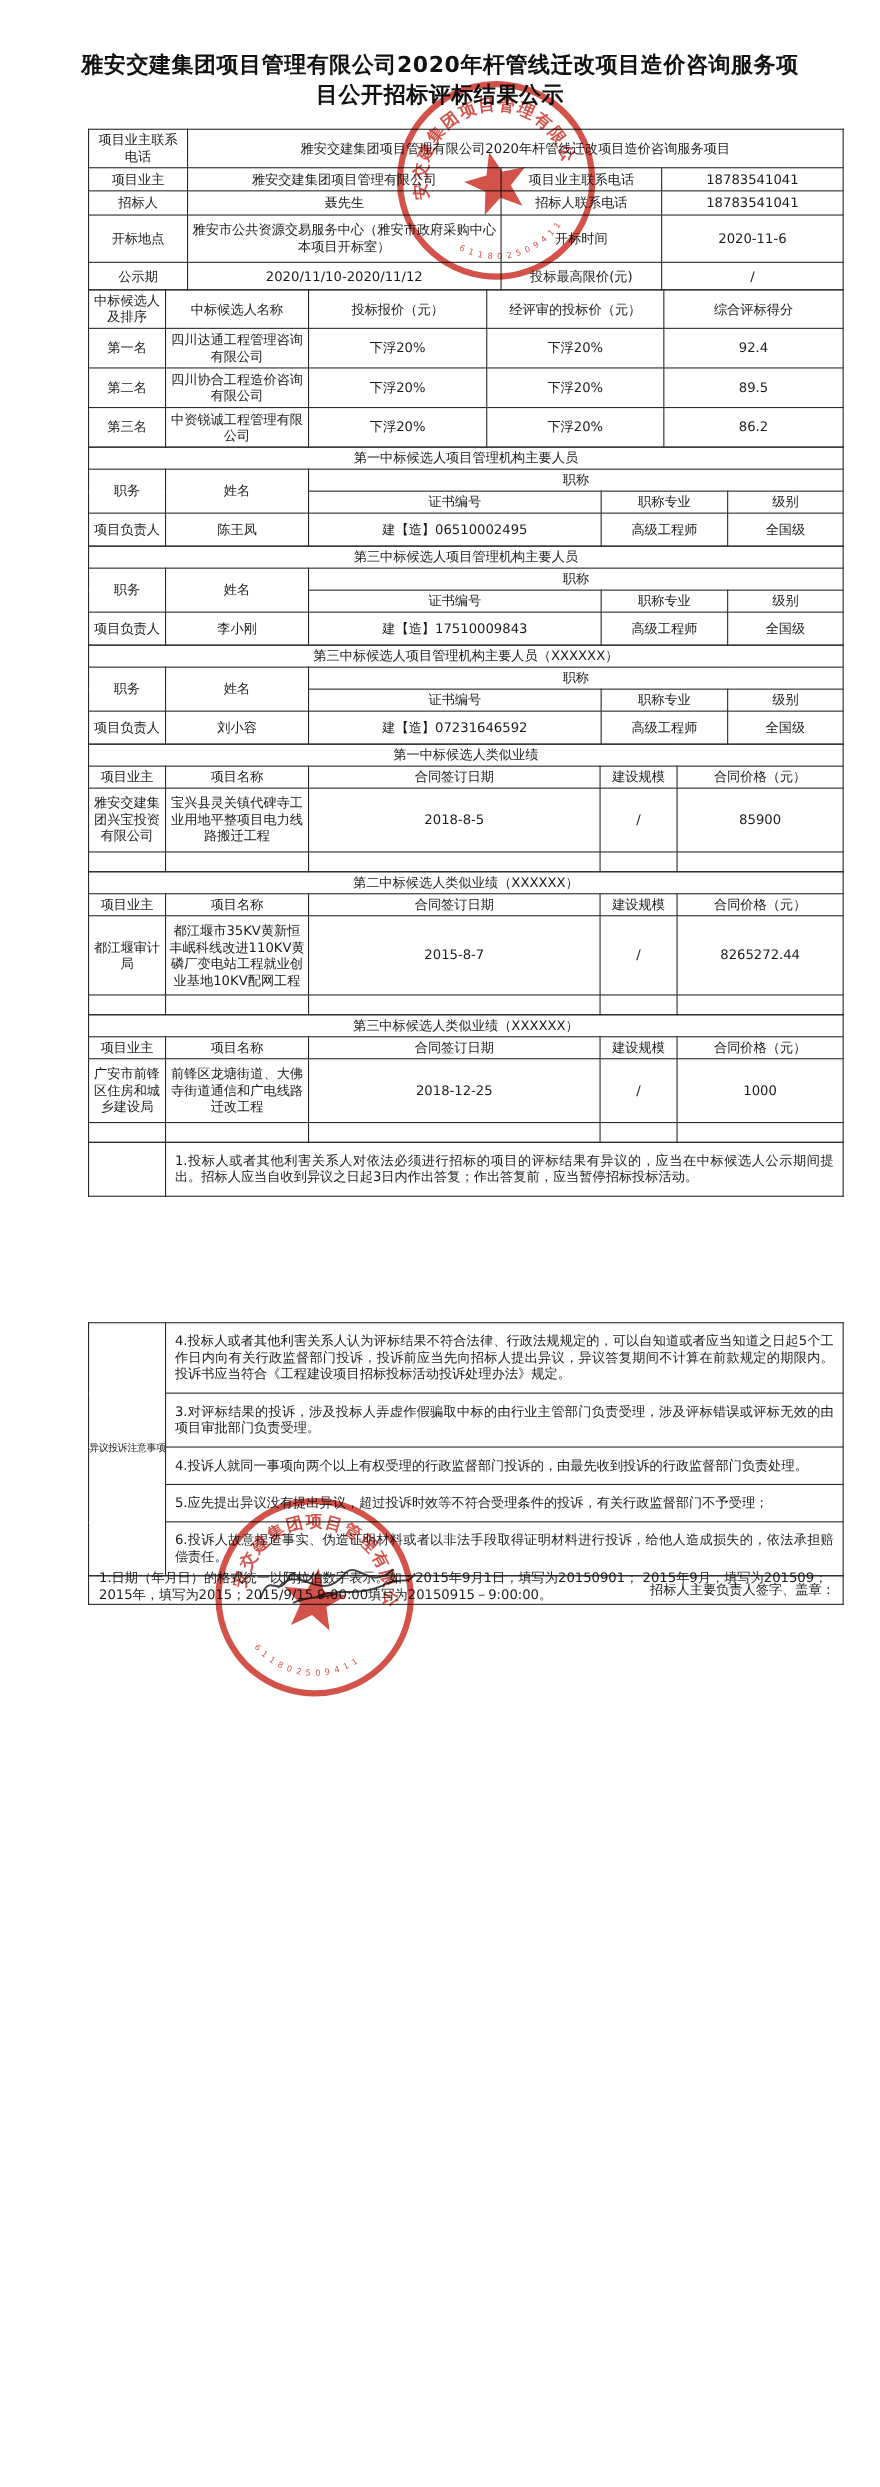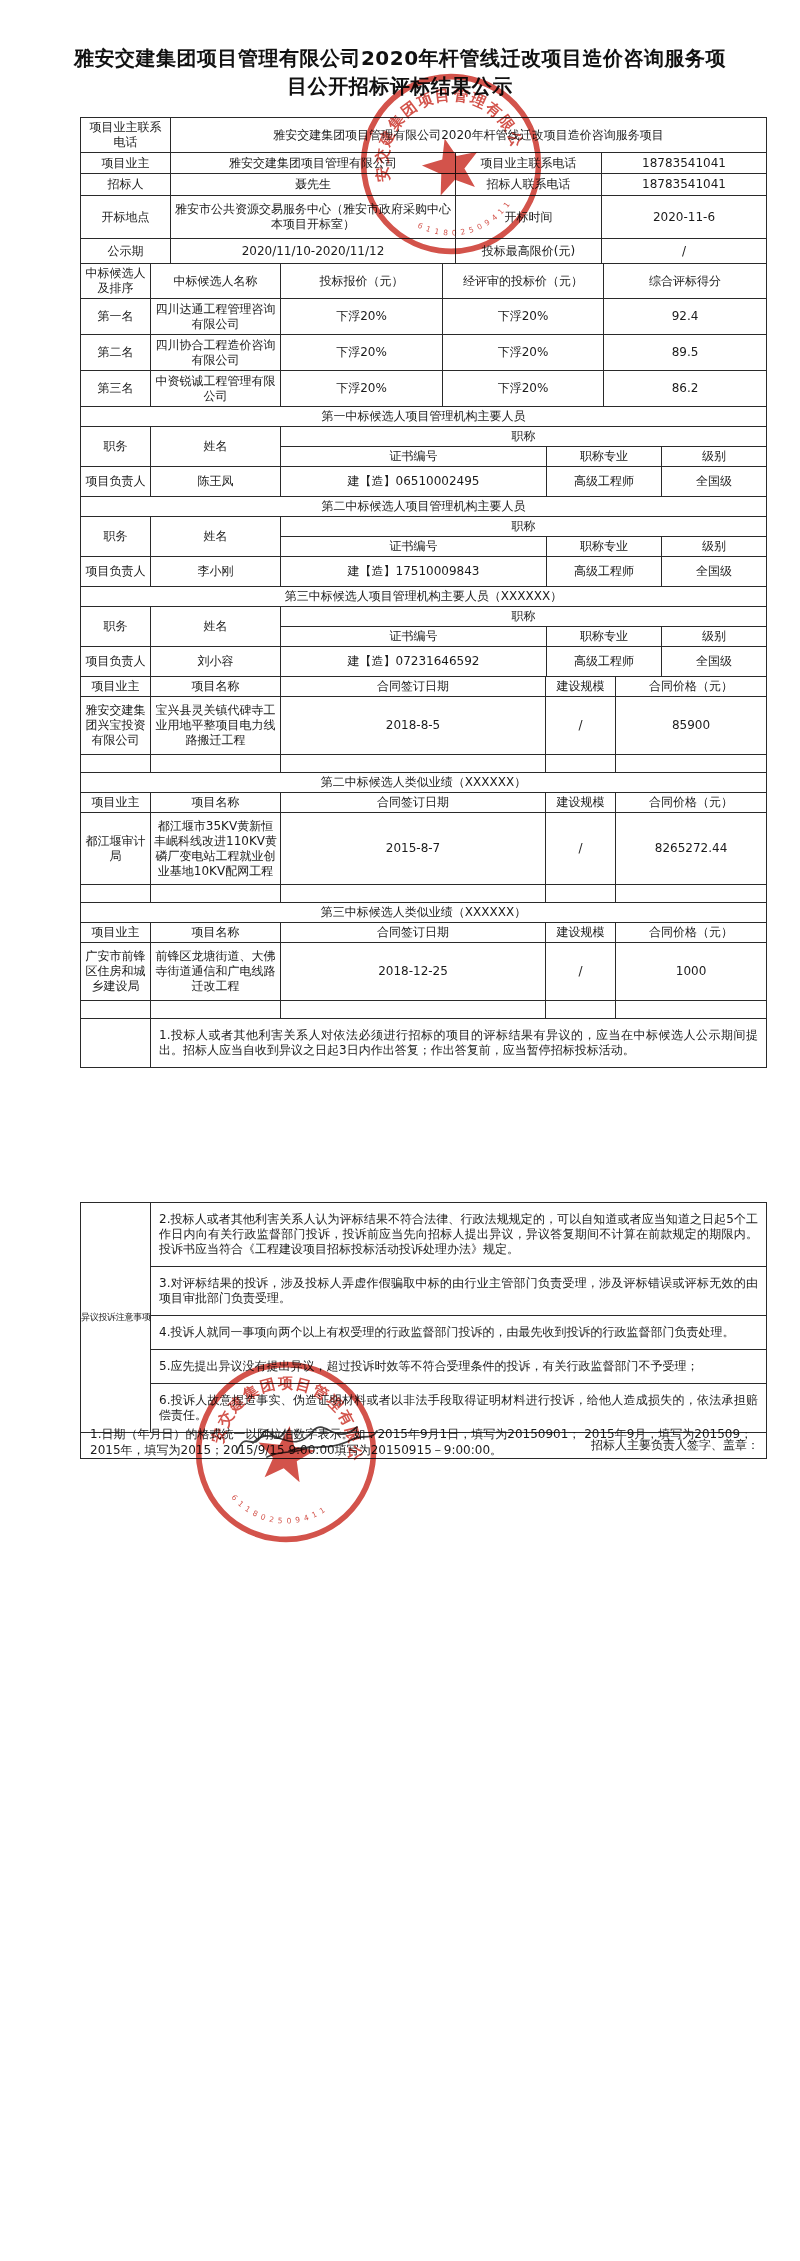--- a/index.html
+++ b/index.html
@@ -153,21 +153,21 @@
   <table>
     <colgroup>
         <col style="width:70px">
         <col style="width:130px">
         <col style="width:266px">
         <col style="width:115px">
         <col style="width:105px">
       </colgroup>
     <tbody>
         <tr style="height:20px">
-          <td colspan="5" class="sect">第二中标候选人项目管理机构主要人员</td>
+          <td colspan="5" class="sect">第三中标候选人项目管理机构主要人员</td>
         </tr>
     <tr style="height:16px">
       <td rowspan="2">职务</td>
       <td rowspan="2">姓名</td>
       <td colspan="3">职称</td>
     </tr>
     <tr style="height:16px">
       <td>证书编号</td>
       <td>职称专业</td>
       <td>级别</td>
@@ -216,20 +216,23 @@
 
   <table>
     <colgroup>
         <col style="width:70px">
         <col style="width:130px">
         <col style="width:265px">
         <col style="width:70px">
         <col style="width:151px">
       </colgroup>
     <tbody>
+        <tr style="height:20px">
+          <td colspan="5" class="sect">第一中标候选人类似业绩</td>
+        </tr>
     <tr style="height:18px">
       <td>项目业主</td>
       <td>项目名称</td>
       <td>合同签订日期</td>
       <td>建设规模</td>
       <td>合同价格（元）</td>
     </tr>
     <tr style="height:58px">
       <td>雅安交建集团兴宝投资有限公司</td>
       <td>宝兴县灵关镇代碑寺工业用地平整项目电力线路搬迁工程</td>
@@ -335,21 +338,21 @@
 
 <div class="page2">
   <table>
     <colgroup>
         <col style="width:70px">
         <col style="width:616px">
       </colgroup>
     <tbody>
         <tr style="height:56px">
       <td rowspan="5" class="objlabel">异议投诉注意事项</td>
-      <td class="notecell">2.投标人或者其他利害关系人认为评标结果不符合法律、行政法规规定的，可以自知道或者应当知道之日起5个工作日内向有关行政监督部门投诉，投诉前应当先向招标人提出异议，异议答复期间不计算在前款规定的期限内。投诉书应当符合《工程建设项目招标投标活动投诉处理办法》规定。</td>
+      <td class="notecell">4.投标人或者其他利害关系人认为评标结果不符合法律、行政法规规定的，可以自知道或者应当知道之日起5个工作日内向有关行政监督部门投诉，投诉前应当先向招标人提出异议，异议答复期间不计算在前款规定的期限内。投诉书应当符合《工程建设项目招标投标活动投诉处理办法》规定。</td>
     </tr>
     <tr style="height:33px">
           <td class="notecell">3.对评标结果的投诉，涉及投标人弄虚作假骗取中标的由行业主管部门负责受理，涉及评标错误或评标无效的由项目审批部门负责受理。</td>
         </tr>
     <tr style="height:33px">
           <td class="notecell">4.投诉人就同一事项向两个以上有权受理的行政监督部门投诉的，由最先收到投诉的行政监督部门负责处理。</td>
         </tr>
     <tr style="height:33px">
           <td class="notecell">5.应先提出异议没有提出异议，超过投诉时效等不符合受理条件的投诉，有关行政监督部门不予受理；</td>
         </tr>

